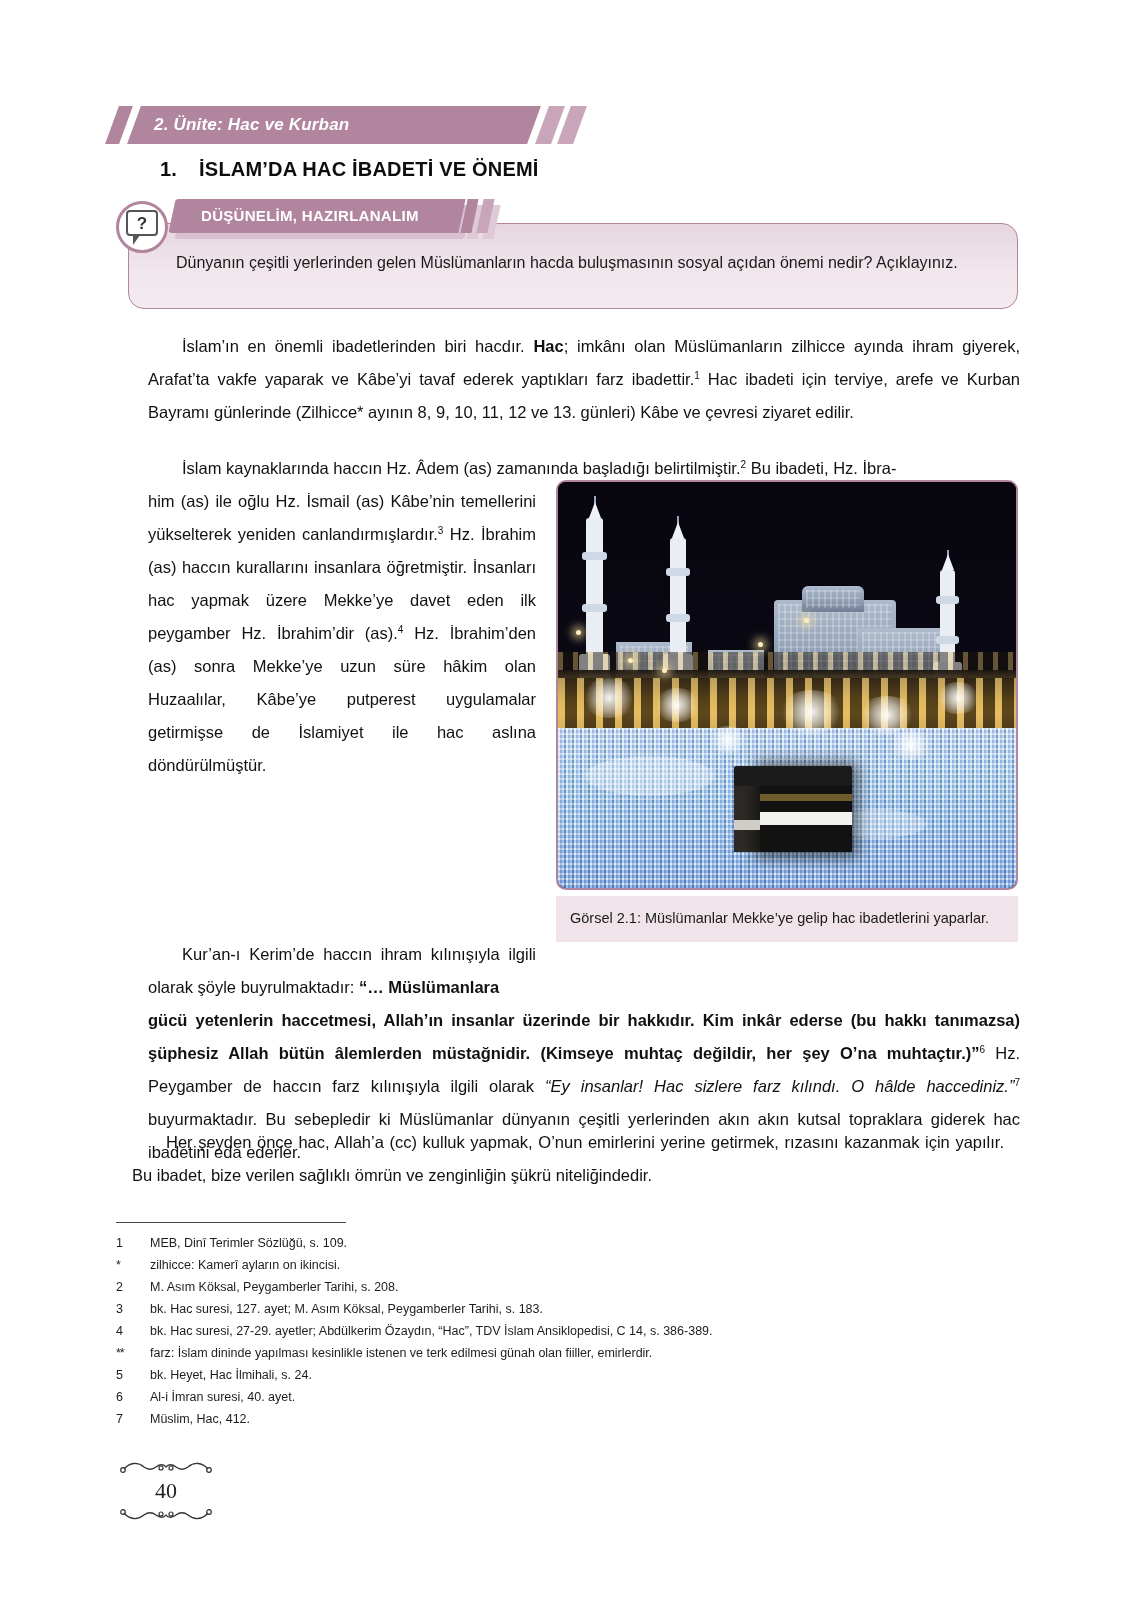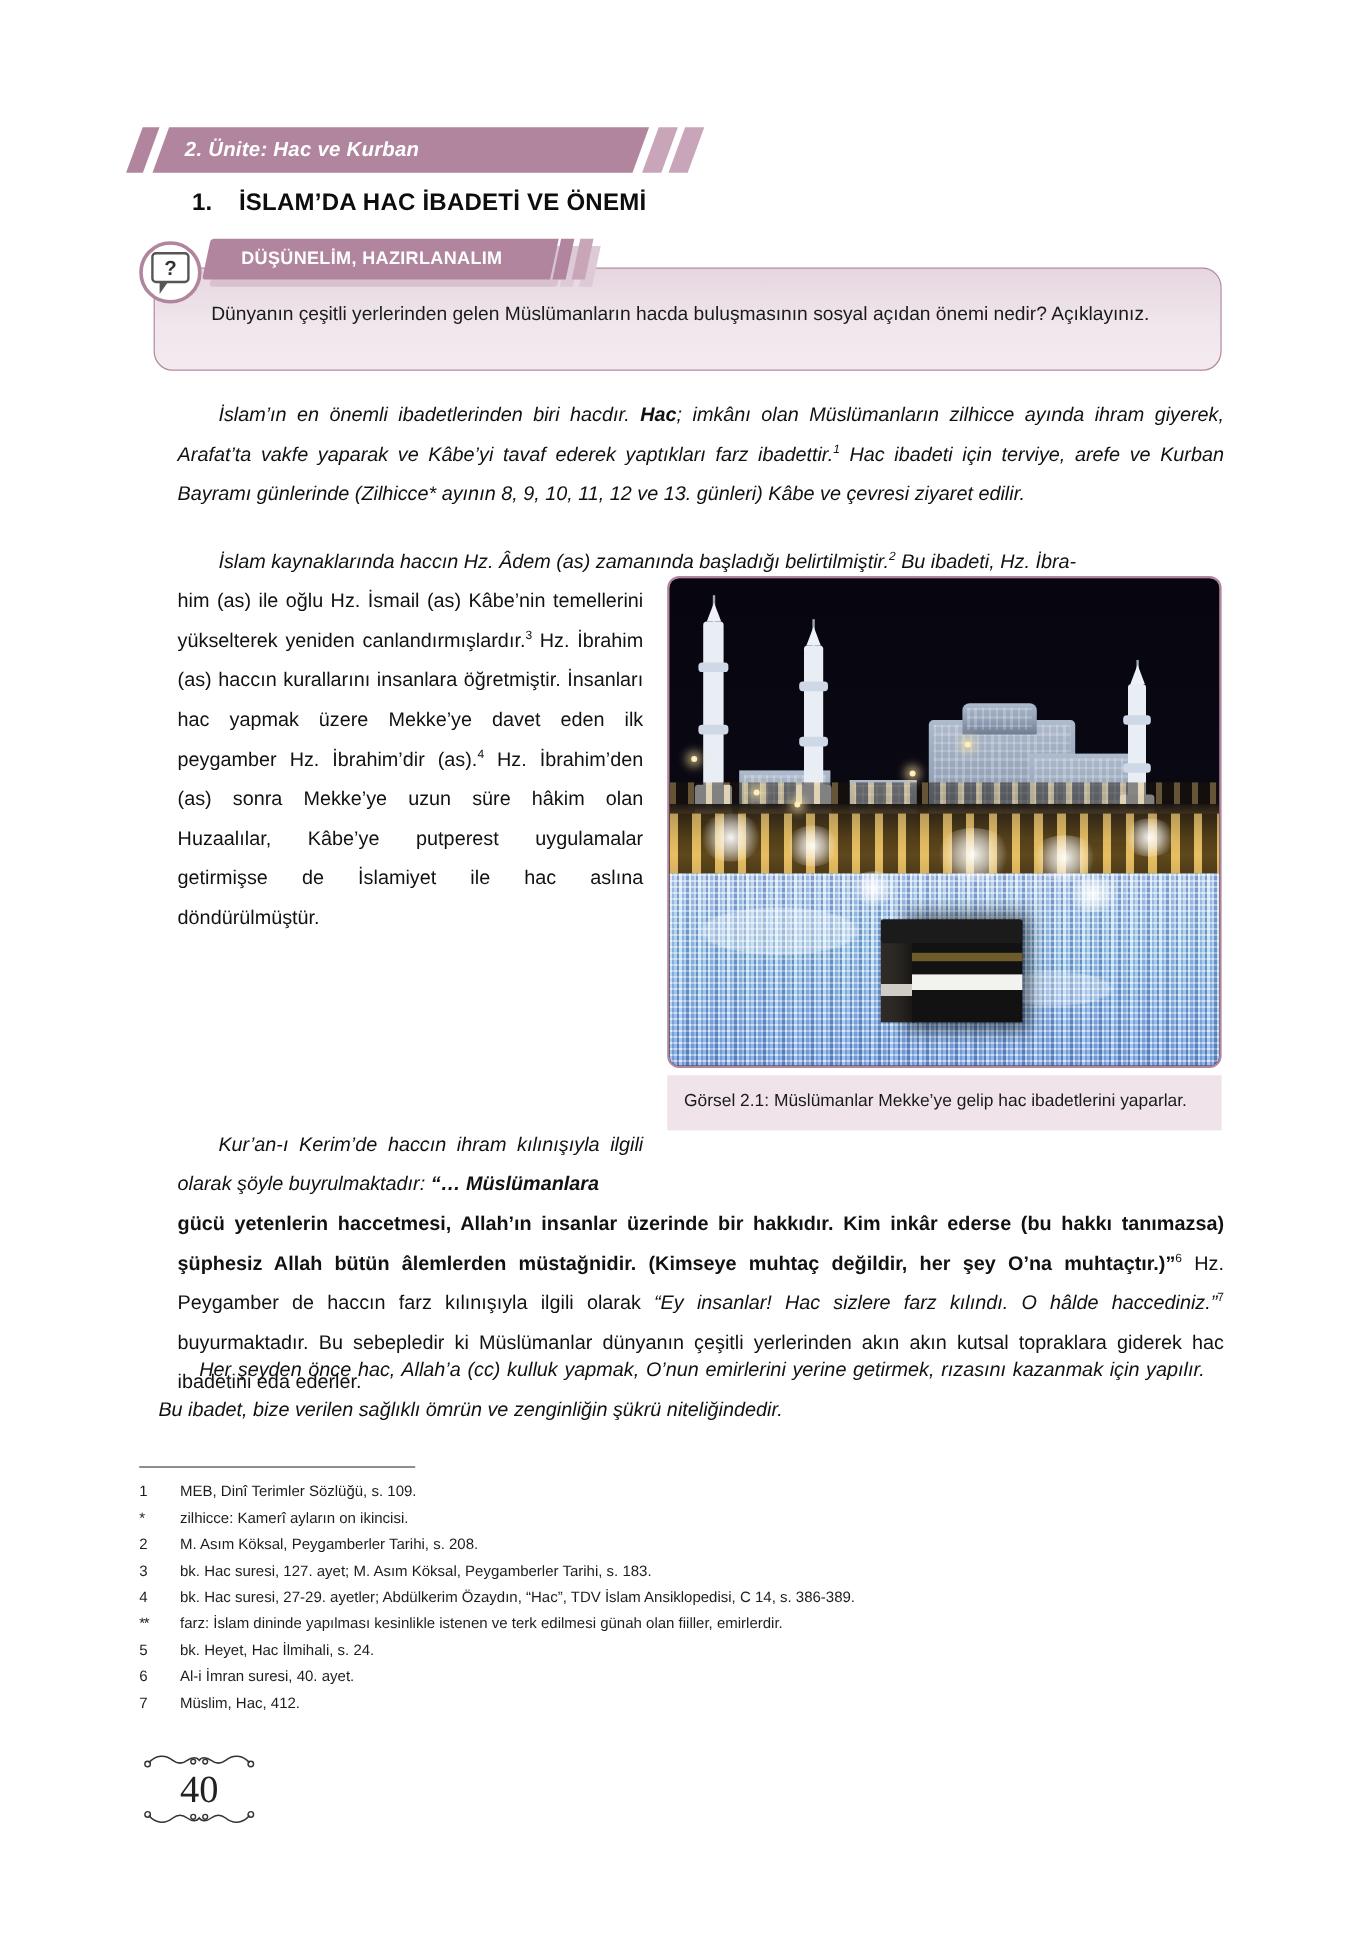--- a/index.html
+++ b/index.html
@@ -184,21 +184,21 @@
   }
 
   
   .para {
     position: absolute;
     font-size: 16.5px;
     line-height: 33px;
     color: #111;
     text-align: justify;
   }
-  .para.indent { text-indent: 34px; font-style: italic; }
+  .para.indent { text-indent: 34px; }
   .para b { font-weight: bold; }
   .para i { font-style: italic; }
   sup {
     font-size: 10px;
     vertical-align: super;
     line-height: 0;
   }
 
   #p1 { left: 148px; top: 330px; width: 872px; }
   #p2 { left: 148px; top: 452px; width: 872px; }
@@ -451,21 +451,21 @@
 
   
   .pageno {
     position: absolute;
     left: 118px;
     top: 1460px;
     width: 96px;
     text-align: center;
   }
   .pageno .num {
-    font-size: 32px;
+    font-size: 22px;
     color: #222;
     line-height: 34px;
     font-family: "Liberation Serif", serif;
   }
   .pageno svg { display: block; }
 </style>
 </head>
 <body>
 
 <div class="page">

